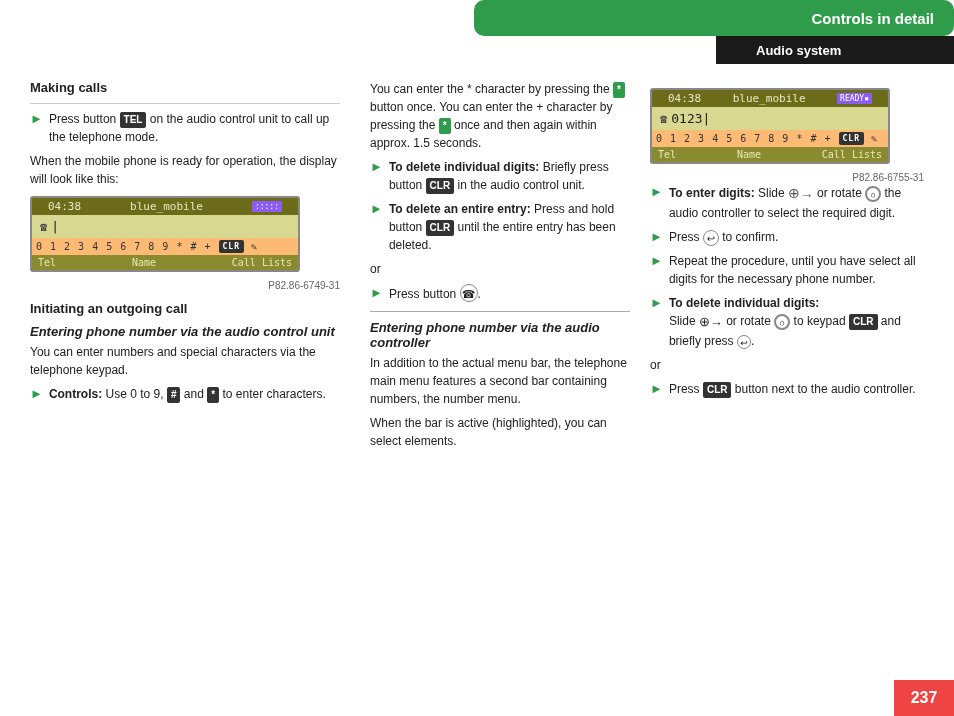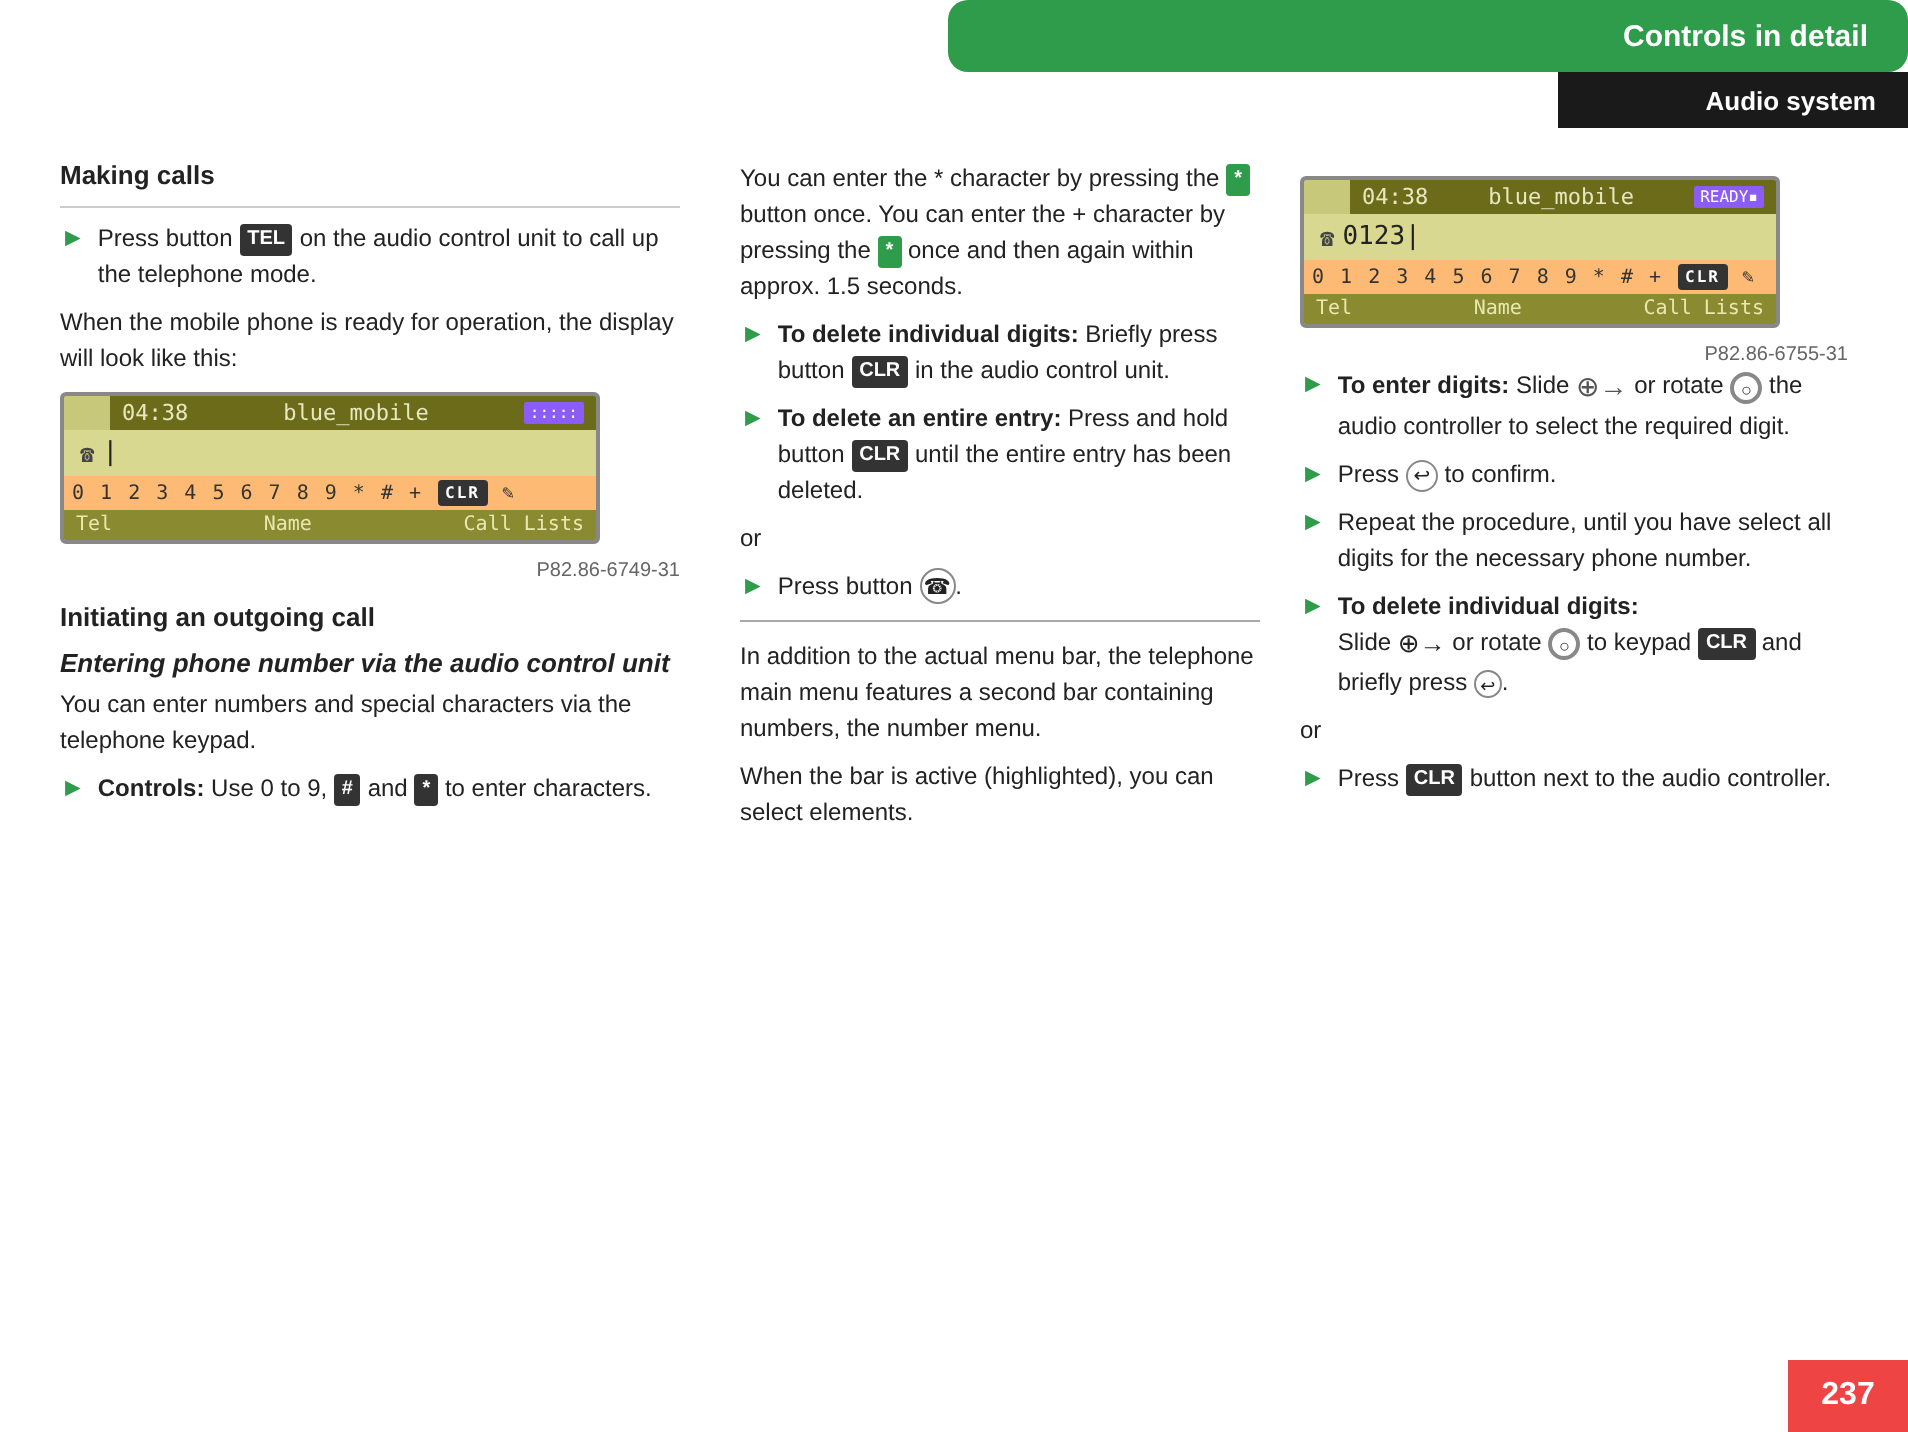--- a/index.html
+++ b/index.html
@@ -30,26 +30,26 @@
     }
     .header-title {
       color: #fff;
       font-size: 15px;
       font-weight: bold;
     }
     .subheader-bar {
       position: absolute;
       top: 36px;
       right: 0;
-      width: 175px;
+      width: 238px;
       height: 28px;
       background: #1a1a1a;
       display: flex;
       align-items: center;
-      justify-content: flex-end;
+      justify-content: flex-start;
       padding-right: 16px;
       padding-left: 40px;
     }
     .subheader-title {
       color: #fff;
       font-size: 13px;
       font-weight: bold;
     }
 
     
@@ -178,25 +178,24 @@
       width: 270px;
       margin: 8px 0;
       font-family: monospace;
       overflow: hidden;
     }
 
     .screen-top-bar {
       background: #6b6b1a;
       color: #e8e8c0;
       font-size: 11px;
-      padding: 2px 6px;
+      padding: 2px 16px;
       display: flex;
       justify-content: space-between;
       align-items: center;
-      margin-left: 23px;
     }
 
     .screen-input-area {
       background: #d8d890;
       padding: 4px 8px;
       font-size: 13px;
       color: #222;
       display: flex;
       align-items: center;
     }
@@ -367,20 +366,21 @@
     <div class="bullet-item">
       <span class="arrow">►</span>
       <span class="bullet-text">
         <span>Press button</span>
         <span style="display:inline-block; border:1px solid #888; border-radius:50%; width:18px; height:18px; text-align:center; line-height:18px; font-size:11px;">☎</span>.
       </span>
     </div>
 
     <hr class="divider-line">
 
+    <div class="sub-heading-italic">Entering phone number via the audio controller</div>
 
     <p>In addition to the actual menu bar, the telephone main menu features a second bar containing numbers, the number menu.</p>
     <p>When the bar is active (highlighted), you can select elements.</p>
   </div>
 
   <div class="right-col">
 
     <div class="screen-mockup2">
       <div class="screen-top-bar">
         <span>04:38</span>

